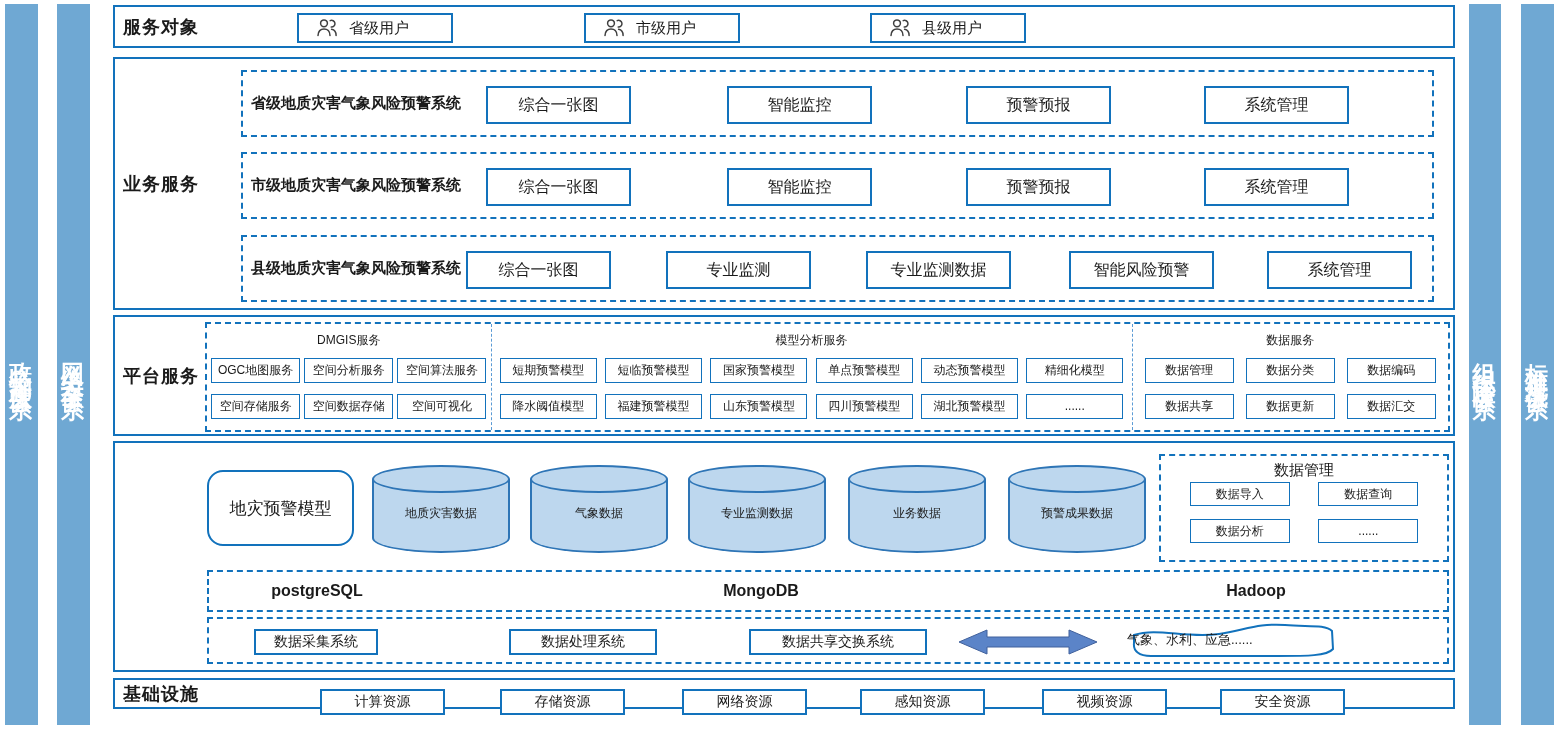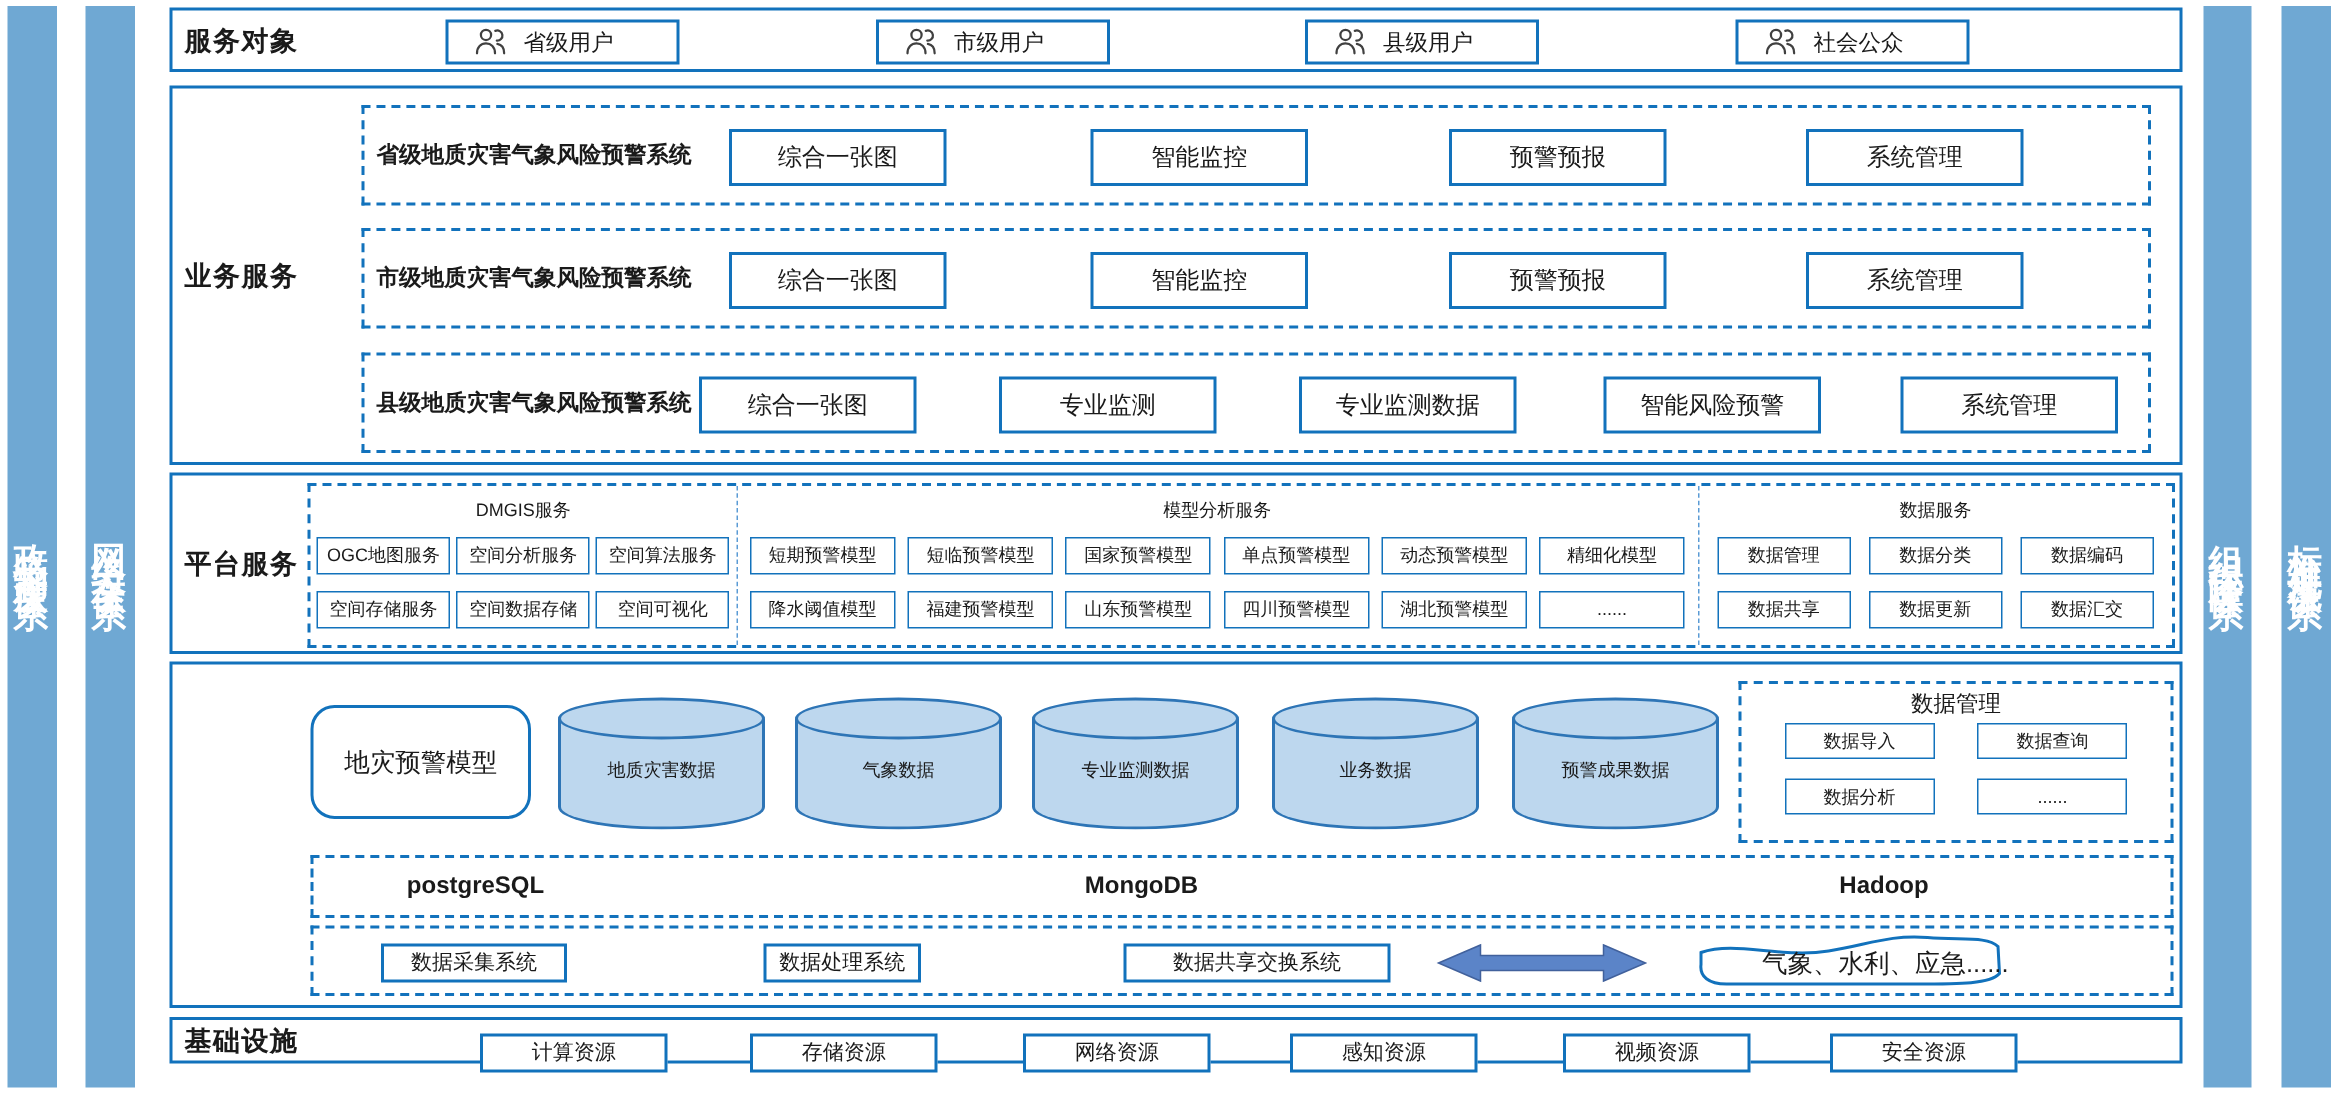--- a/index.html
+++ b/index.html
@@ -105,21 +105,21 @@
     position:absolute; left:92px; top:174px; width:1242px; height:47px;
     border:2px dashed #1272bc;
   }
   .sys-box {
     position:absolute; top:10px; height:26px; border:2px solid #1272bc; background:#fff;
     display:flex; align-items:center; justify-content:center; font-size:14px; white-space:nowrap;
   }
   .arrow-wrap { position:absolute; left:748px; top:10px; width:142px; height:26px; }
   .wavy-wrap { position:absolute; left:918px; top:3px; width:212px; height:38px; }
   .wavy-wrap .wlabel {
-    position:absolute; left:0; top:9px; width:100%; text-align:right; font-size:17px; white-space:nowrap;
+    position:absolute; left:0; top:9px; width:100%; text-align:left; font-size:13px; white-space:nowrap;
   }
   
   .infra-box {
     position:absolute; top:9px; width:125px; height:26px; border:2px solid #1272bc;
     display:flex; align-items:center; justify-content:center; font-size:14px; background:#fff;
   }
 </style>
 </head>
 <body>
 
@@ -158,29 +158,20 @@
     <span class="ulabel">市级用户</span>
   </div>
   <div class="user-box" style="left:755px">
     <svg viewBox="0 0 24 24">
         <circle cx="9" cy="7.3" r="3.4"></circle>
         <path d="M3,19.5c0-4.2,2.6-6.6,6-6.6s6,2.4,6,6.6"></path>
         <path d="M15.2,4.6a3.4,3.4,0,1,1,1,6.5"></path>
         <path d="M16.6,13.3c2.8,0.5,4.5,2.7,4.5,6.2"></path>
       </svg>
     <span class="ulabel">县级用户</span>
-  </div>
-  <div class="user-box" style="left:1042px">
-    <svg viewBox="0 0 24 24">
-        <circle cx="9" cy="7.3" r="3.4"></circle>
-        <path d="M3,19.5c0-4.2,2.6-6.6,6-6.6s6,2.4,6,6.6"></path>
-        <path d="M15.2,4.6a3.4,3.4,0,1,1,1,6.5"></path>
-        <path d="M16.6,13.3c2.8,0.5,4.5,2.7,4.5,6.2"></path>
-      </svg>
-    <span class="ulabel">社会公众</span>
   </div>
 </div>
 
 <div class="section" style="top:57px;height:253px">
   <div class="sec-label">业务服务</div>
 
   <div class="biz-row" style="top:11px">
     <div class="biz-title">省级地质灾害气象风险预警系统</div>
     <div class="item-box" style="left:243px">综合一张图</div>
     <div class="item-box" style="left:484px">智能监控</div>
@@ -301,21 +292,21 @@
   </div>
 
   <div class="db-box">
     <span class="db-name" style="left:108px">postgreSQL</span>
     <span class="db-name" style="left:552px">MongoDB</span>
     <span class="db-name" style="left:1047px">Hadoop</span>
   </div>
 
   <div class="ex-box">
     <div class="sys-box" style="left:45px;width:124px">数据采集系统</div>
-    <div class="sys-box" style="left:300px;width:105px">数据处理系统</div>
+    <div class="sys-box" style="left:300px;width:148px">数据处理系统</div>
     <div class="sys-box" style="left:540px;width:178px">数据共享交换系统</div>
     <div class="arrow-wrap">
       <svg viewBox="0 0 142 26" width="142" height="26">
         <path d="M2,13 L30,1 L30,8 L112,8 L112,1 L140,13 L112,25 L112,18 L30,18 L30,25 Z" fill="#5b84c8" stroke="#41619c" stroke-width="1"></path>
       </svg>
     </div>
     <div class="wavy-wrap">
       <svg viewBox="0 0 212 38" width="212" height="38">
         <path d="M7,13 C30,5 60,17 92,12 C118,8 132,1 158,3 C180,5 198,2 205,9 L206,27 C200,34 180,34 150,34 L24,34 C12,34 6,29 7,21 Z" fill="#ffffff" stroke="#1272bc" stroke-width="2"></path>
       </svg>

